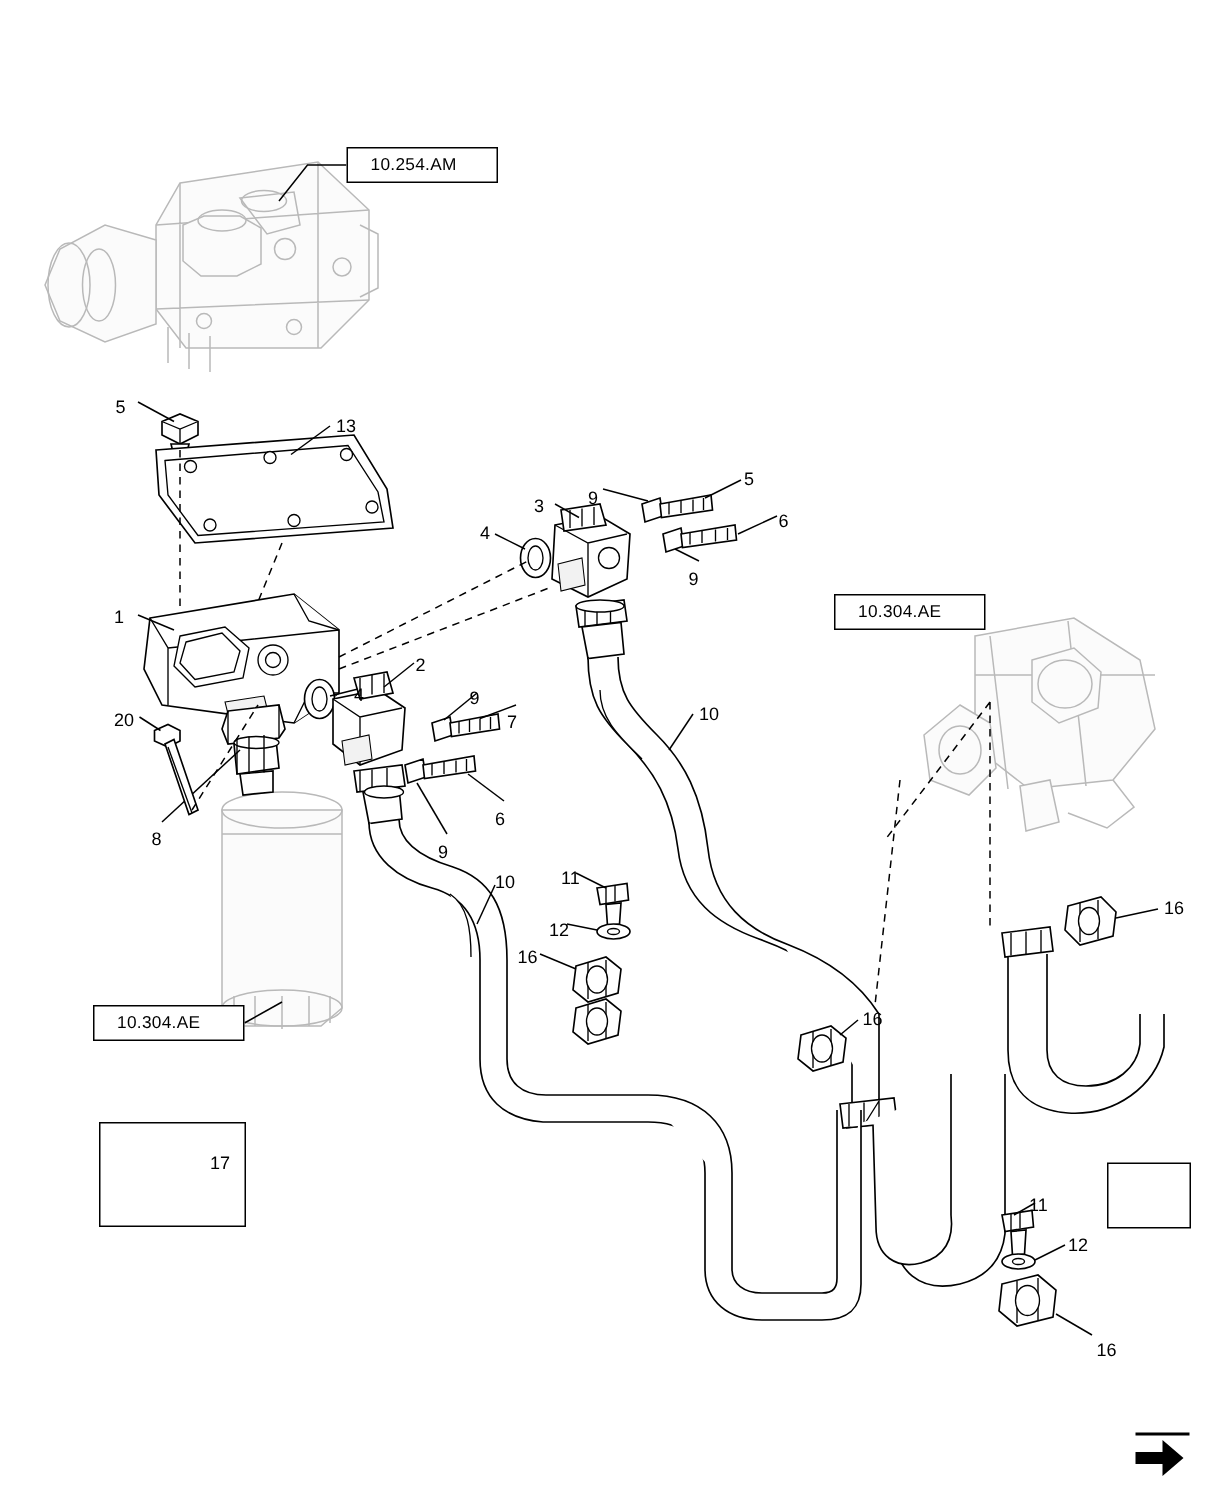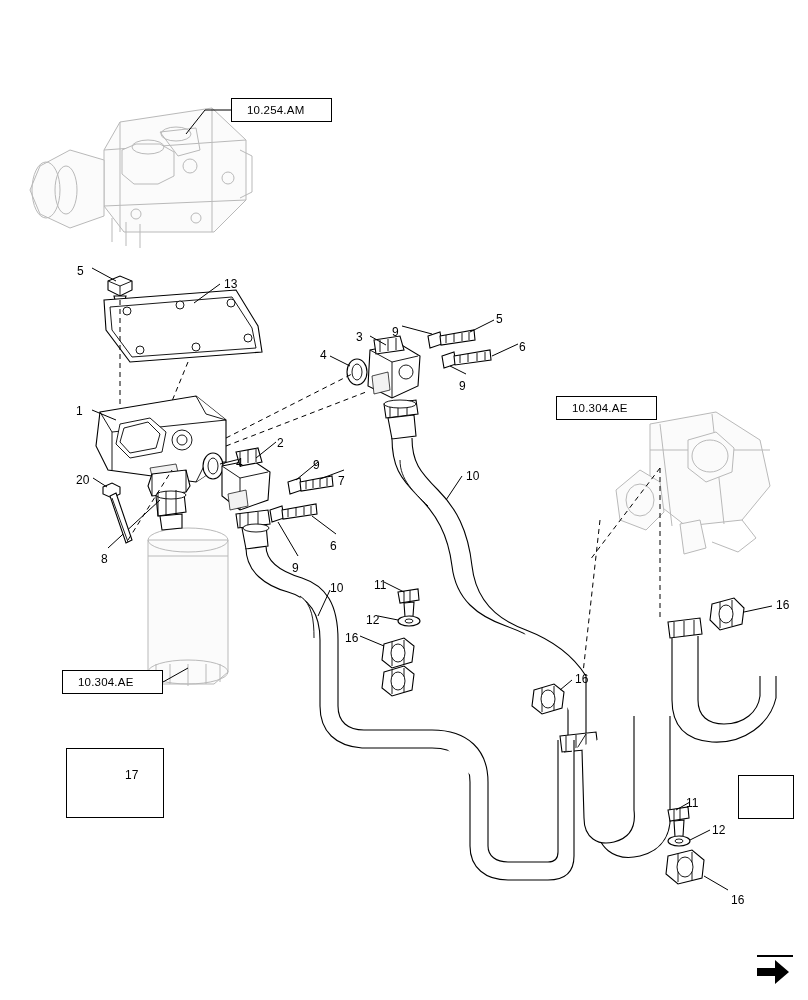--- a/index.html
+++ b/index.html
@@ -334,17 +334,17 @@
   <span class="num" style="left:686px;top:796px;">11</span>
   <span class="num" style="left:366px;top:613px;">12</span>
   <span class="num" style="left:712px;top:823px;">12</span>
   <span class="num" style="left:224px;top:277px;">13</span>
   <span class="num" style="left:77px;top:264px;">5</span>
   <span class="num" style="left:76px;top:473px;">20</span>
   <span class="num" style="left:776px;top:598px;">16</span>
   <span class="num" style="left:345px;top:631px;">16</span>
   <span class="num" style="left:575px;top:672px;">16</span>
   <span class="num" style="left:731px;top:893px;">16</span>
-  <span class="num" style="left:125px;top:768px;text-align:center;">17</span>
+  <span class="num" style="left:140px;top:768px;text-align:center;">17</span>
 
   <div class="icn"></div>
 
 </div>
 
 </body></html>

